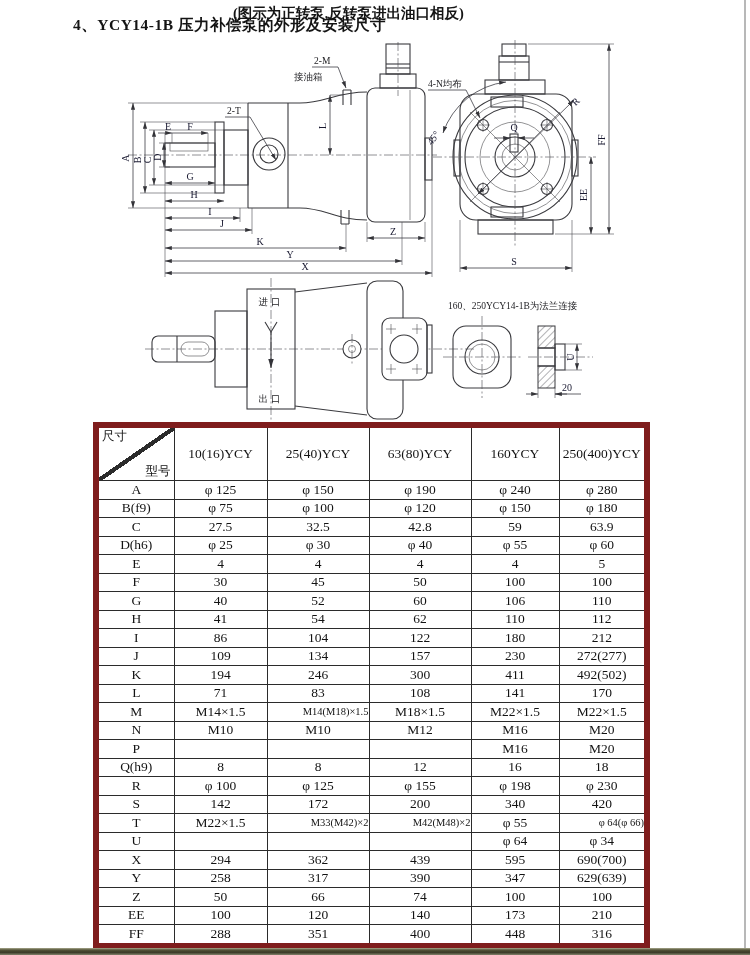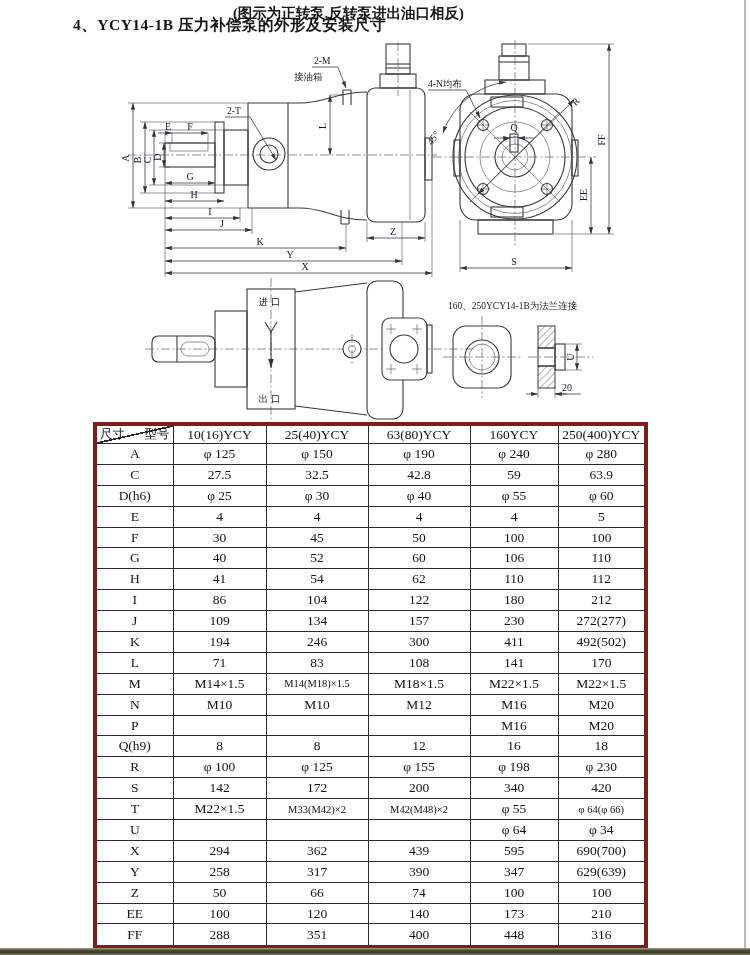--- a/index.html
+++ b/index.html
@@ -19,33 +19,33 @@
   .dim{stroke:#3c3c44;stroke-width:.8;fill:none;}
   .ext{stroke:#4a4a52;stroke-width:.6;fill:none;}
   .wfill{fill:#ffffff;}
   text.dlab{font:10px "Liberation Serif",serif;fill:#181830;text-anchor:middle;}
   text.cn{font:9.5px "Liberation Serif",serif;fill:#222226;}
 
   
   #spec{
     position:absolute;left:93px;top:422px;width:551px;height:527px;
     border-collapse:collapse;table-layout:fixed;font-size:13.5px;color:#131313;
-    border:4px solid #7f1d1d;
+    border:6px solid #7f1d1d;
   }
   #spec th,#spec td{
     border:1px solid #2b2b2b;text-align:center;vertical-align:middle;
     padding:0;font-weight:normal;white-space:nowrap;overflow:hidden;
   }
-  #spec td.sm,#spec th.sm{font-size:10.5px;}
+  #spec td.sm,#spec th.sm{font-size:10.5px;text-align:right;}
   #spec th.corner{
     font-size:12.5px;position:relative;
     background:linear-gradient(to bottom right,transparent 47.5%,#2b2b2b 47.5%,#2b2b2b 52.5%,transparent 52.5%);
   }
   #spec th.corner .cl-l{float:left;padding-left:3px;}
-  #spec th.corner .cl-r{float:right;padding-right:3px;}
+  #spec th.corner .cl-r{float:right;padding-right:3px;margin-top:35px;}
 
   .bottom-bar{
     left:0;top:948px;width:750px;height:7px;
     background:linear-gradient(180deg,#a9a98d 0%,#55553a 28%,#393926 62%,#82826b 100%);
   }
   .page-edge{left:744px;top:0;width:2px;height:948px;background:#b8b8b8;}
 </style>
 </head>
 <body>
 
@@ -319,20 +319,28 @@
   <tbody>
       <tr>
         <th>A</th>
         <td>φ 125</td>
         <td>φ 150</td>
         <td>φ 190</td>
         <td>φ 240</td>
         <td>φ 280</td>
       </tr>
       <tr>
+        <th>B(f9)</th>
+        <td>φ 75</td>
+        <td>φ 100</td>
+        <td>φ 120</td>
+        <td>φ 150</td>
+        <td>φ 180</td>
+      </tr>
+      <tr>
         <th>C</th>
         <td>27.5</td>
         <td>32.5</td>
         <td>42.8</td>
         <td>59</td>
         <td>63.9</td>
       </tr>
       <tr>
         <th>D(h6)</th>
         <td>φ 25</td>

